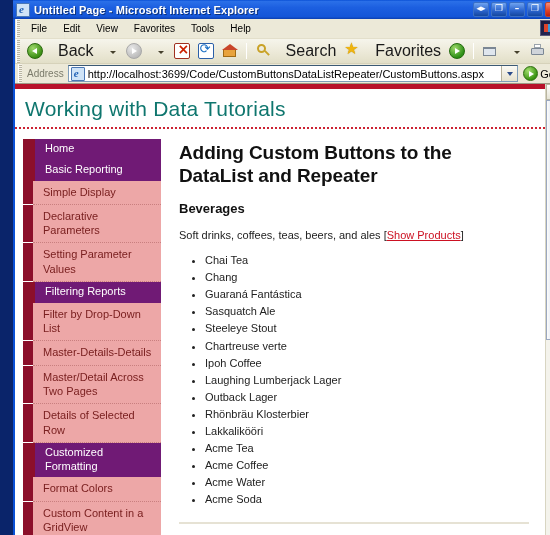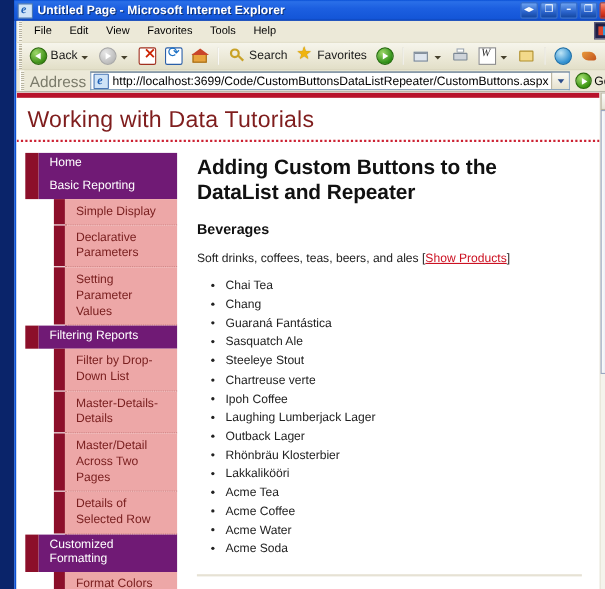--- a/index.html
+++ b/index.html
@@ -84,22 +84,22 @@
       linear-gradient(to right,#e8462a 0 50%,#3aa0e0 50% 100%);
     opacity:.95;
   }
   
   .toolbar{
     height:24px;flex:0 0 24px;display:flex;align-items:center;
     background:linear-gradient(to bottom,#f6f5ec,#ece9d8 55%,#e2dfc8);
     border-bottom:1px solid #d6d2ba;
   }
   .tbar-btn{
-    display:flex;align-items:center;gap:3px;height:20px;
-    padding:0 4px;font-size:11px;color:#1a1a1a;white-space:nowrap;
+    display:flex;align-items:center;gap:15px;height:20px;
+    padding:0 4px;font-size:16px;color:#1a1a1a;white-space:nowrap;
   }
   .tbar-sep{width:1px;height:16px;background:#bfbba4;margin:0 4px;
     border-right:1px solid #fff;}
   .caret{
     width:0;height:0;border-left:3px solid transparent;
     border-right:3px solid transparent;border-top:3px solid #45402c;
     margin:2px 2px 0 1px;
   }
   .ic{width:16px;height:16px;position:relative;flex:0 0 16px;display:inline-block;}
   .ic-back{border-radius:50%;background:radial-gradient(circle at 35% 30%,#9ed86a,#3d8f16 70%,#2a6b0c);border:1px solid #2d6b10;box-sizing:border-box;}
@@ -134,21 +134,21 @@
   .ic-msn{background:transparent;}
   .ic-msn:after{content:"";position:absolute;left:1px;top:4px;width:13px;height:8px;background:linear-gradient(135deg,#e89a3c,#c2531d);border-radius:2px 6px 2px 6px;}
   .ic-edit{background:transparent;}
   .ic-edit:before{content:"";position:absolute;left:2px;top:2px;width:11px;height:12px;background:#e8e4d2;border:1px solid #8a8570;box-sizing:border-box;}
   .ic-edit:after{content:"";position:absolute;left:4px;top:5px;width:7px;height:2px;background:#4a7fc1;}
   
   .addressbar{
     height:19px;flex:0 0 19px;display:flex;align-items:center;
     background:#ece9d8;padding:0 2px;
   }
-  .addr-label{font-size:14px;color:#7b7b6b;padding:0 4px 0 2px;white-space:nowrap;}
+  .addr-label{font-size:10px;color:#7b7b6b;padding:0 4px 0 2px;white-space:nowrap;}
   .addr-field{
     flex:1 1 auto;height:17px;background:#fff;
     border:1px solid #7f9db9;border-top-color:#3c5a74;
     display:flex;align-items:center;box-sizing:border-box;
     position:relative;overflow:hidden;
   }
   .addr-icon{
     width:14px;height:14px;flex:0 0 14px;margin:0 3px 0 2px;
     background:#cfe3f7;border:1px solid #4a77b5;border-radius:1px;
     position:relative;box-sizing:border-box;
@@ -183,21 +183,21 @@
   .page{
     flex:1 1 auto;position:relative;overflow:hidden;background:#fff;
   }
   .topbar-red{height:5px;background:#b8122b;}
   .page-header{
     padding:8px 10px 6px 10px;
     border-bottom:2px dotted #c23;
     background:#fff;
   }
   .page-header h1{
-    margin:0;font-size:21px;font-weight:normal;color:#7f1d1d;
+    margin:0;font-size:21px;font-weight:normal;color:#0f766e;
     font-family:"Liberation Sans",sans-serif;letter-spacing:.2px;
   }
   .body-cols{display:flex;align-items:flex-start;padding-top:10px;}
   
   .sidebar{
     flex:0 0 138px;width:138px;margin-left:8px;position:relative;
     padding-bottom:4px;
   }
   .nav{list-style:none;margin:0;padding:0;position:relative;}
   .nav li{position:relative;}
@@ -206,21 +206,21 @@
     padding:3px 6px 4px 10px;margin-left:12px;
     position:relative;line-height:1.25;
   }
   .nav-section:before{
     content:"";position:absolute;left:-12px;top:0;bottom:0;width:12px;
     background:#8c0f2a;
   }
   .nav-section.first:before{top:0;}
   .nav-link{
     background:#eda7a7;color:#7a2020;font-size:11px;
-    padding:4px 6px 5px 10px;margin-left:36px;
+    padding:4px 6px 5px 10px;margin-left:10px;
     border-bottom:1px dotted #c97f7f;
     line-height:1.3;position:relative;
   }
   .nav-link:before{
     content:"";position:absolute;left:-10px;top:0;bottom:0;width:10px;
     background:#8c0f2a;
   }
   
   .content{
     flex:1 1 auto;padding:2px 16px 0 18px;min-width:0;

